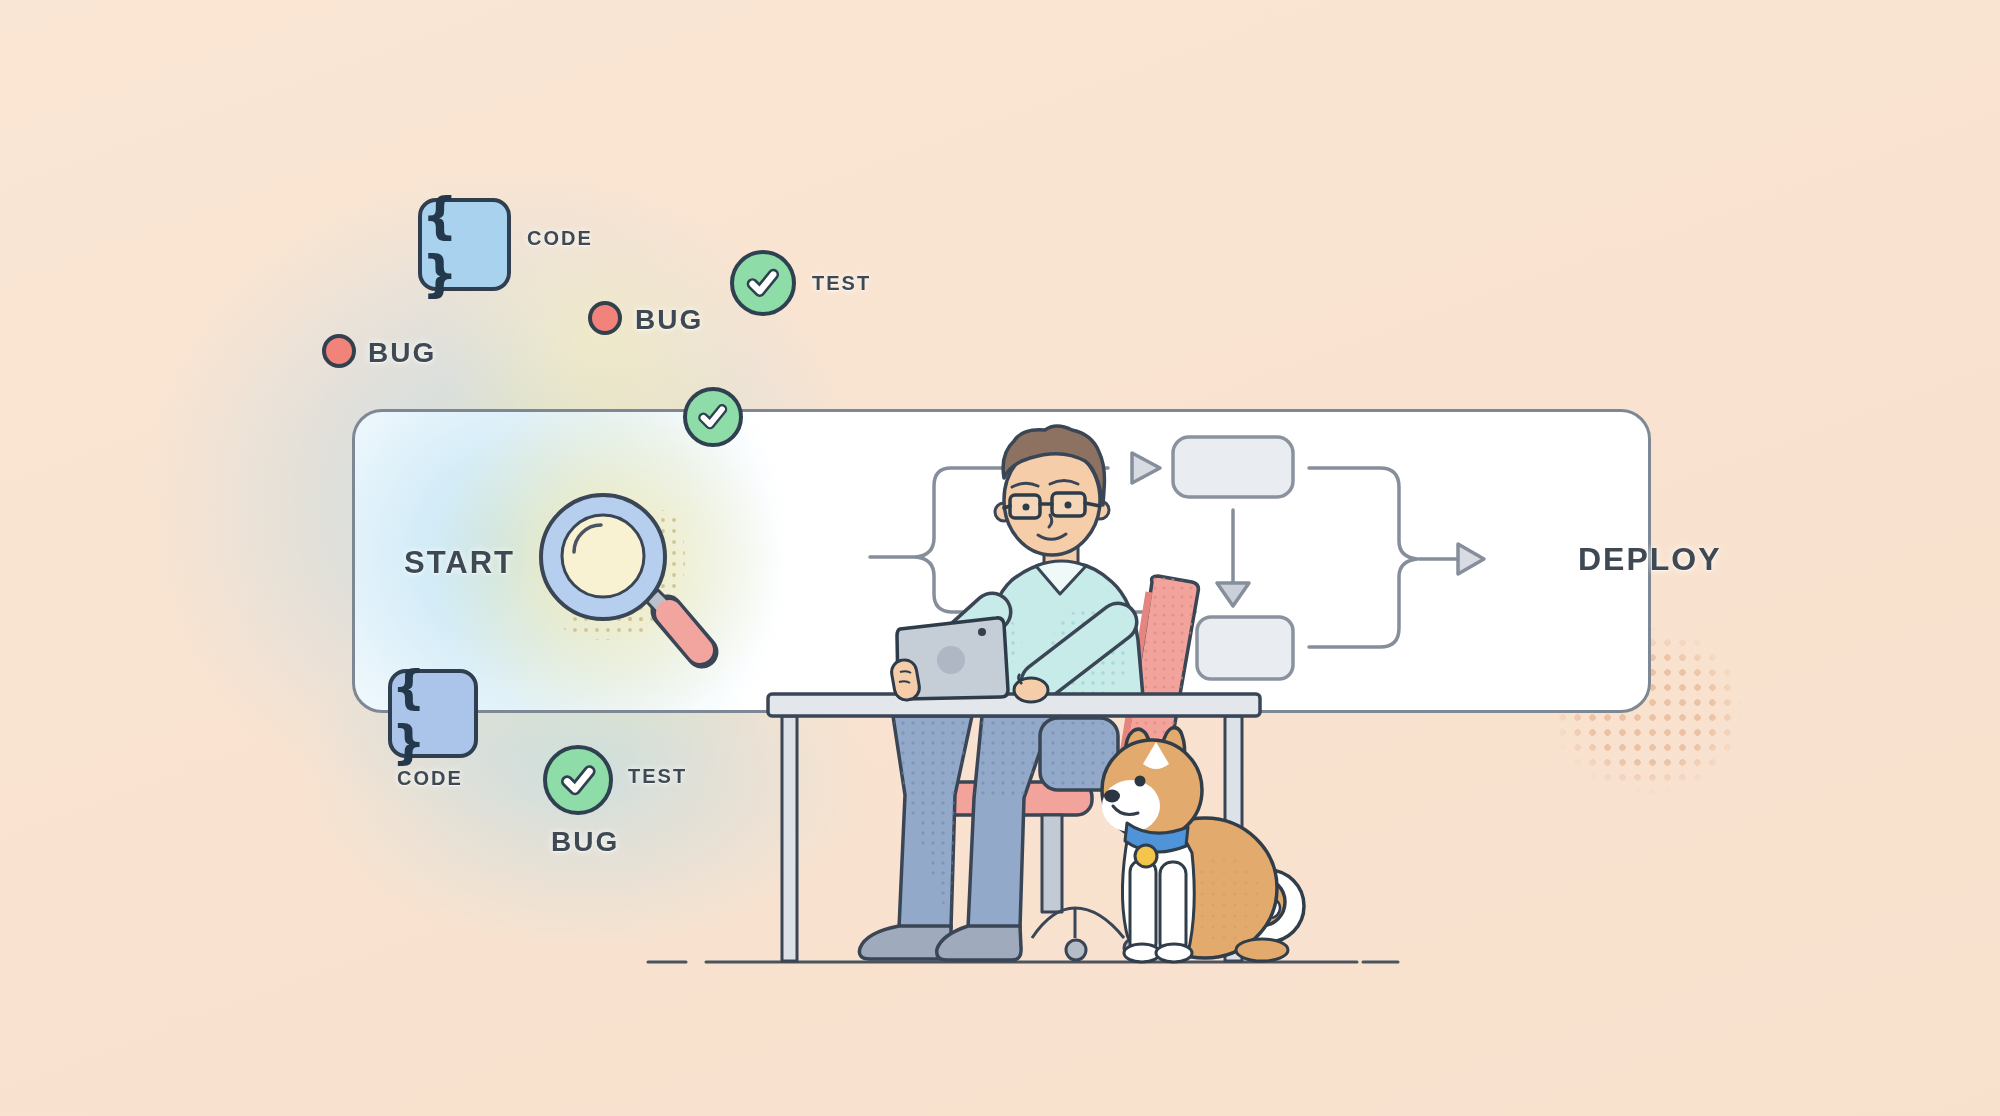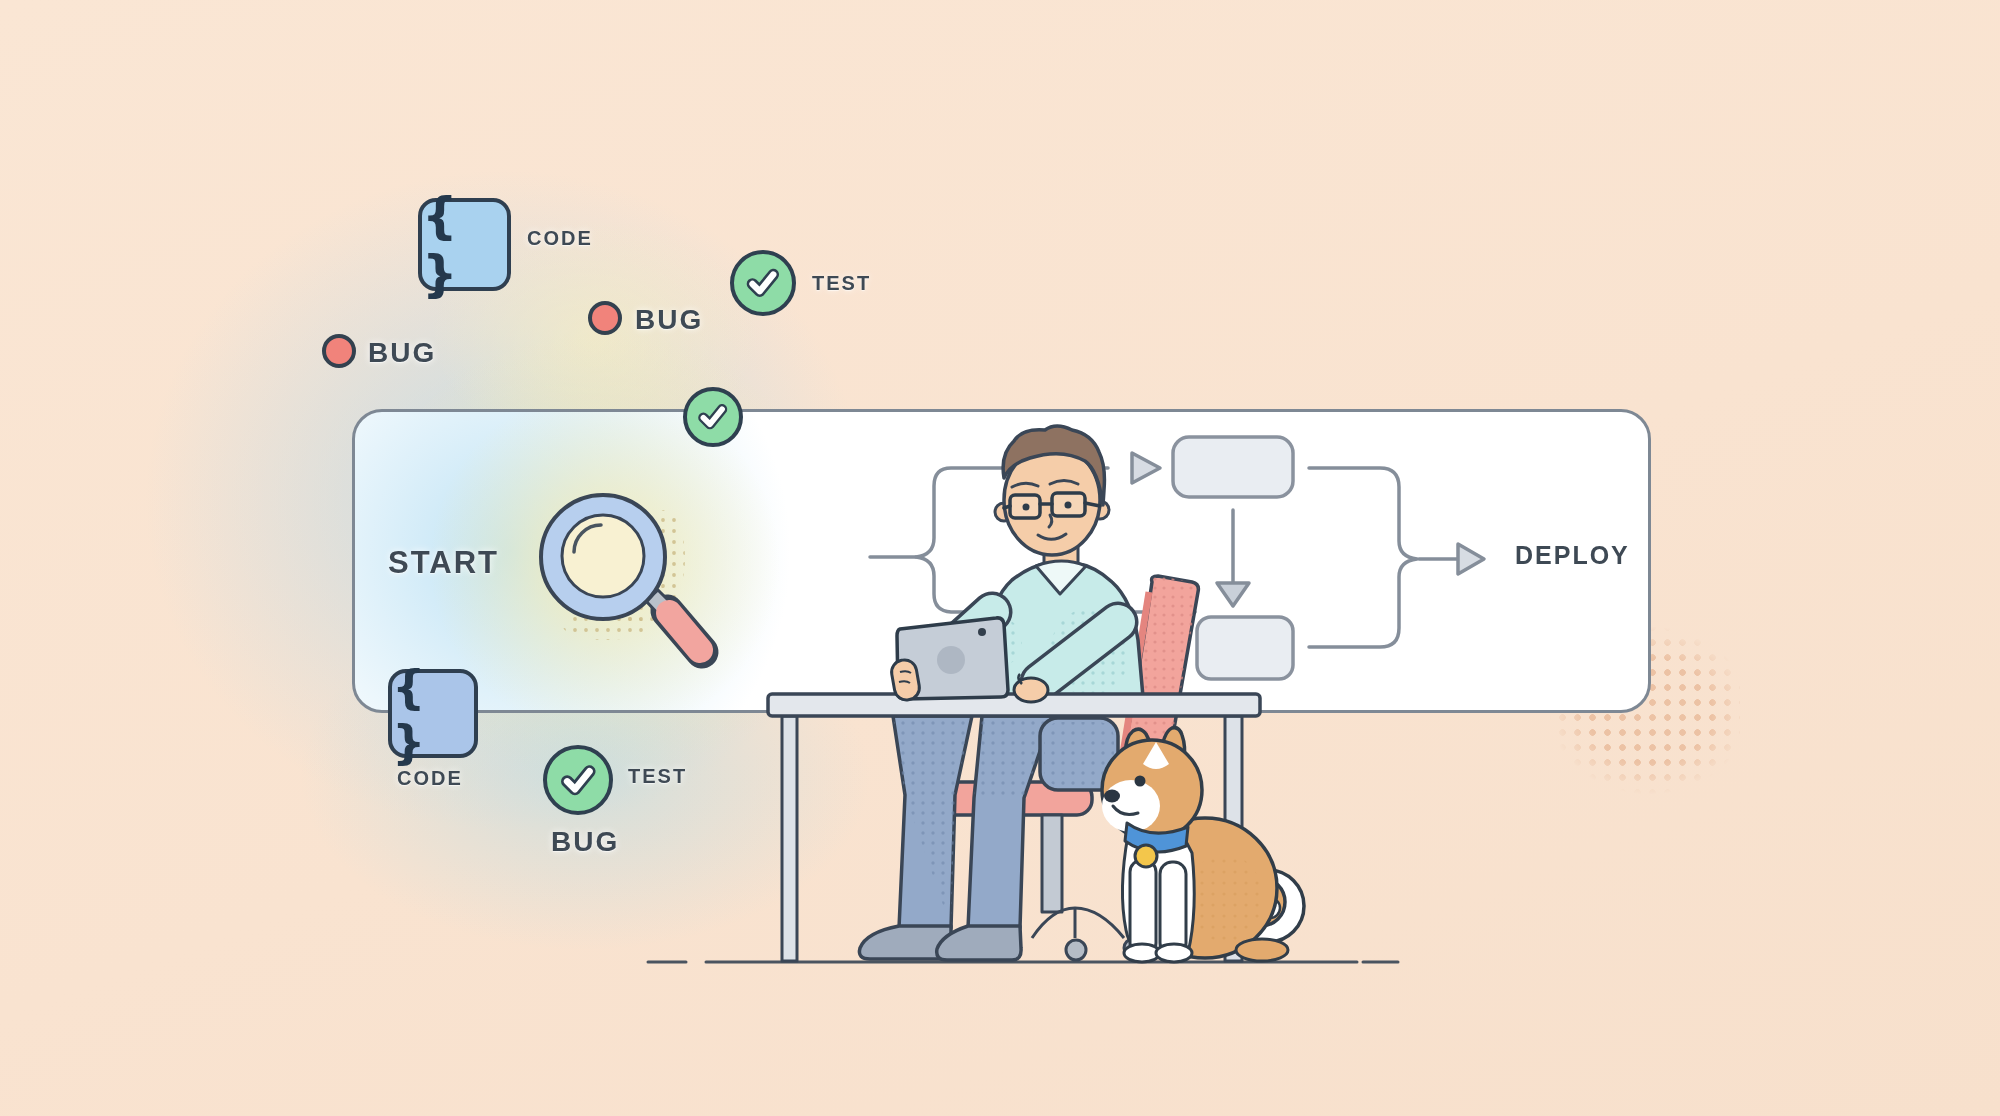--- a/index.html
+++ b/index.html
@@ -27,23 +27,23 @@
   
   .panel{left:352px;top:409px;width:1299px;height:304px;border:3.5px solid #7e8894;
     border-radius:30px;box-sizing:border-box;z-index:3;
     background:
       radial-gradient(circle 250px at 250px 150px,rgba(247,236,180,.95) 0%,rgba(247,236,180,0) 70%),
       radial-gradient(circle 390px at 155px 140px,rgba(180,222,243,.85) 0%,rgba(180,222,243,0) 72%),
       #ffffff;}
   
   .lbl{position:absolute;font-weight:700;color:#3e4954;letter-spacing:2px;z-index:4;
     text-shadow:0 0 7px rgba(255,255,255,.9),0 1px 1px rgba(255,255,255,.6);}
-  .lbl-start{left:388px;top:545px;font-size:31px;}
+  .lbl-start{left:404px;top:545px;font-size:31px;}
   .lbl-early{left:727px;top:522px;font-size:30px;width:165px;line-height:37px;}
-  .lbl-deploy{left:1515px;top:541px;font-size:25px;z-index:6;}
+  .lbl-deploy{left:1578px;top:541px;font-size:32px;z-index:6;}
   .lbl-badge{font-size:20px;z-index:6;}
   
   .badge{position:absolute;box-sizing:border-box;z-index:6;display:flex;align-items:center;justify-content:center;}
   .badge-code{border:4px solid #2f3f50;border-radius:18px;
     font-family:"DejaVu Sans",sans-serif;font-weight:700;color:#24384c;}
   .badge-code-top{left:418px;top:198px;width:93px;height:93px;background:#a9d2ef;font-size:50px;}
   .badge-code-bottom{left:388px;top:669px;width:90px;height:89px;background:#aac5e9;font-size:47px;}
   .badge-check{border:4px solid #2f4050;border-radius:50%;background:#8edca7;}
   .chk-top{left:730px;top:250px;width:66px;height:66px;}
   .chk-panel{left:683px;top:387px;width:60px;height:60px;}

